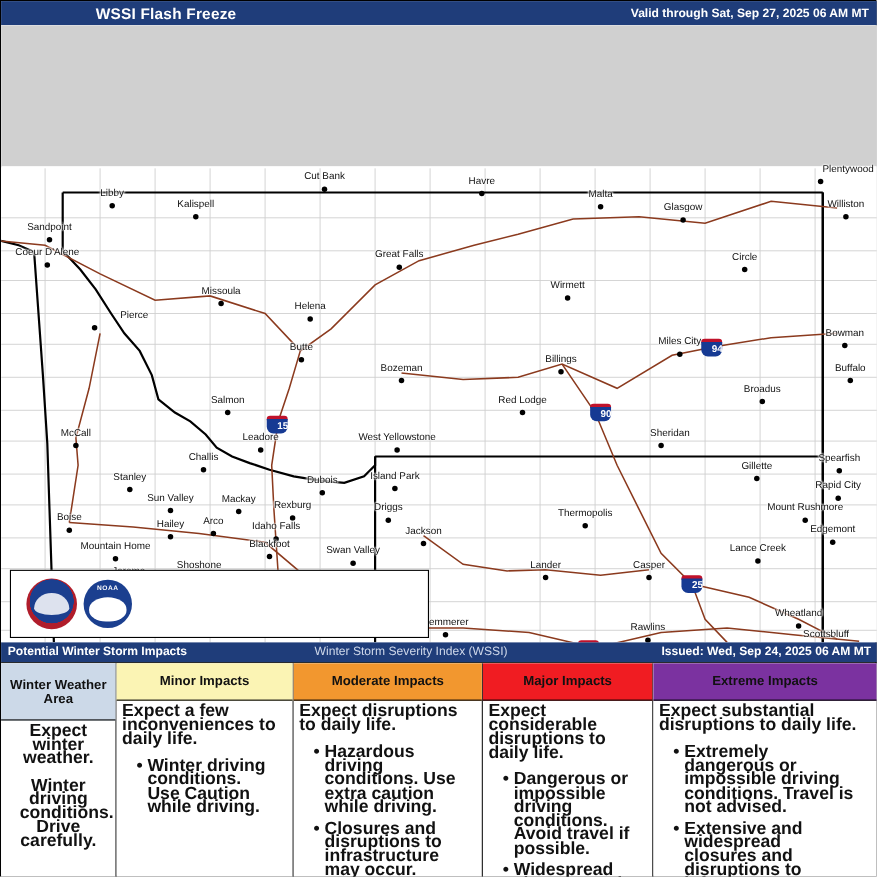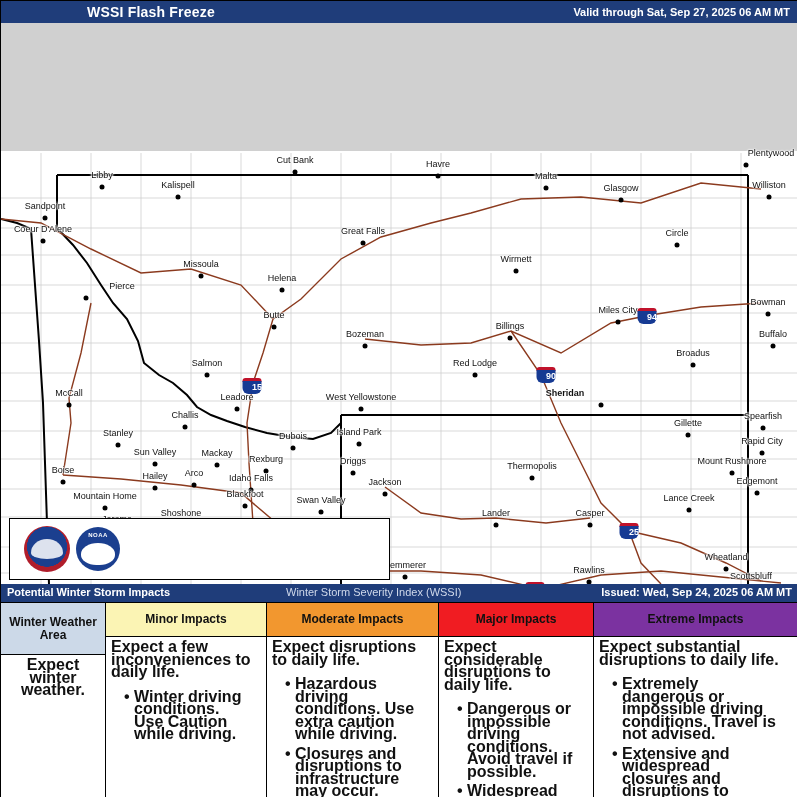--- a/index.html
+++ b/index.html
@@ -393,21 +393,21 @@
         <div class="citylbl" style="left: 474px; top: 345px;">Red Lodge</div>
         <div class="citydot" style="left: 692px; top: 342px;"></div>
         <div class="citylbl" style="left: 692px; top: 335px;">Broadus</div>
         <div class="citydot" style="left: 68px; top: 382px;"></div>
         <div class="citylbl" style="left: 68px; top: 375px;">McCall</div>
         <div class="citydot" style="left: 236px; top: 386px;"></div>
         <div class="citylbl" style="left: 236px; top: 379px;">Leadore</div>
         <div class="citydot" style="left: 360px; top: 386px;"></div>
         <div class="citylbl" style="left: 360px; top: 379px;">West Yellowstone</div>
         <div class="citydot" style="left: 600px; top: 382px;"></div>
-        <div class="citylbl" style="left: 564px; top: 375px; font-weight: bold;">Sheridan</div>
+        <div class="citylbl" style="left: 608px; top: 375px;">Sheridan</div>
         <div class="citydot" style="left: 184px; top: 404px;"></div>
         <div class="citylbl" style="left: 184px; top: 397px;">Challis</div>
         <div class="citydot" style="left: 687px; top: 412px;"></div>
         <div class="citylbl" style="left: 687px; top: 405px;">Gillette</div>
         <div class="citydot" style="left: 762px; top: 405px;"></div>
         <div class="citylbl" style="left: 762px; top: 398px;">Spearfish</div>
         <div class="citydot" style="left: 117px; top: 422px;"></div>
         <div class="citylbl" style="left: 117px; top: 415px;">Stanley</div>
         <div class="citydot" style="left: 292px; top: 425px;"></div>
         <div class="citylbl" style="left: 292px; top: 418px;">Dubois</div>
@@ -512,20 +512,23 @@
     <span class="right">Issued: Wed, Sep 24, 2025 06 AM MT</span>
   </div>
 
   <div class="legend" id="legend">
       <div class="legcol c0" style="width: 105px;">
         <div class="head" style="background: rgb(204, 217, 232);">
           <span>Winter Weather Area</span>
         </div>
         <div class="body">
           <p>Expect winter weather.</p>
+          <ul style="list-style: none; padding-left: 0px;">
+            <li class="nobul" style="text-align: center; list-style: none;;">Winter driving conditions. Drive carefully.</li>
+          </ul>
         </div>
       </div>
       <div class="legcol c1" style="width: 161px;">
         <div class="head" style="background: rgb(251, 244, 180);">
           <span>Minor Impacts</span>
         </div>
         <div class="body">
           <p>Expect a few inconveniences to daily life.</p>
           <ul>
             <li>Winter driving conditions. Use Caution while driving.</li>

